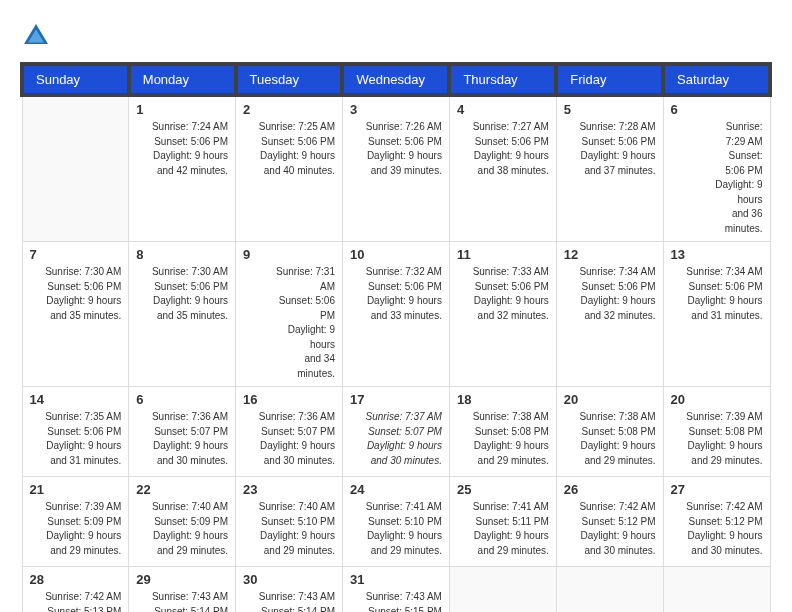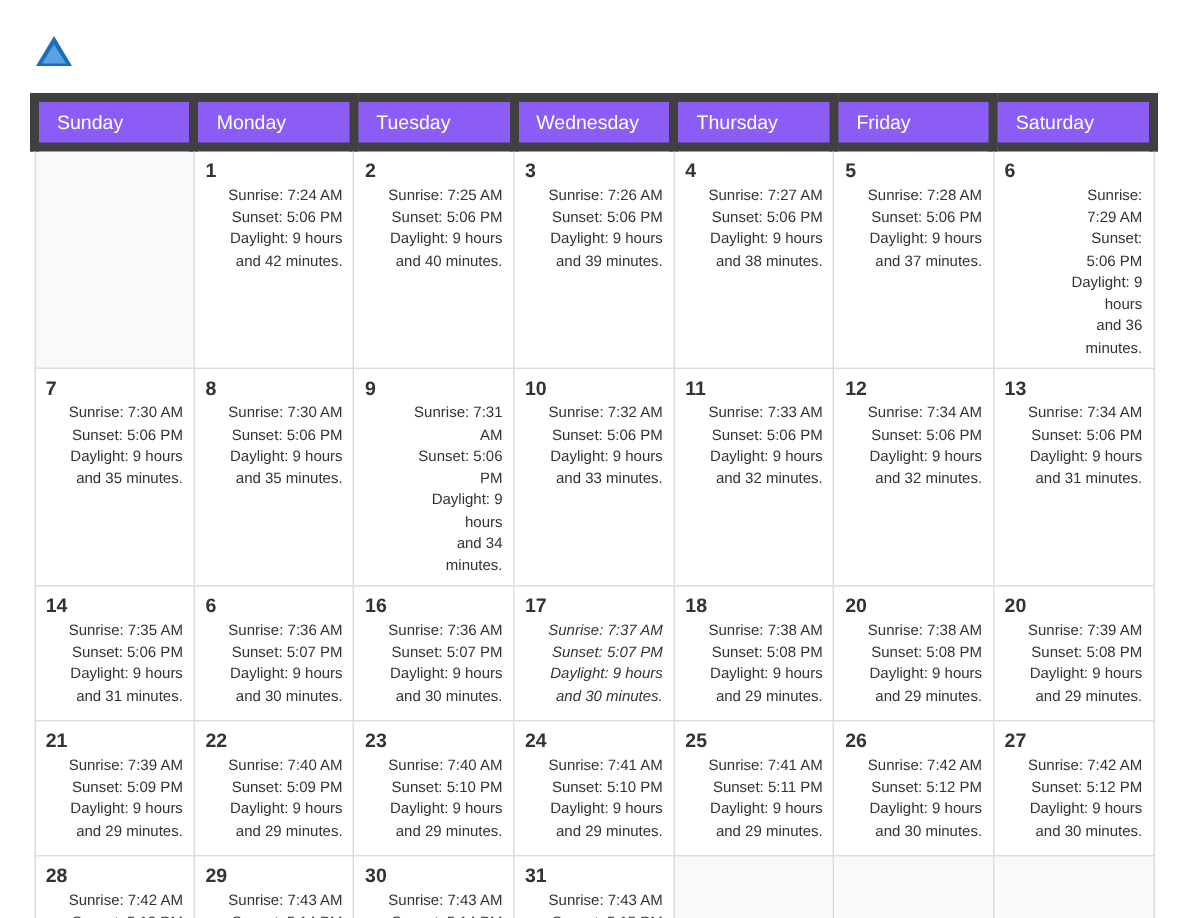--- a/index.html
+++ b/index.html
@@ -43,27 +43,27 @@
     .location {
       font-size: 14px;
       color: #555;
     }
     .calendar {
       width: 100%;
       border-collapse: collapse;
       border: 1px solid #ccc;
     }
     .calendar th {
-      background-color: #8b5cf6;
+      background-color: #1d4ed8;
       color: white;
       text-align: left;
       padding: 6px 12px;
       font-size: 13px;
       font-weight: normal;
-      border: 6px solid #404040;
+      border: 4px solid #404040;
     }
     .calendar td {
       vertical-align: top;
       padding: 5px 7px;
       border: 1px solid #ddd;
       width: 107px;
       height: 90px;
       background: #fff;
       font-size: 11px;
       color: #333;

